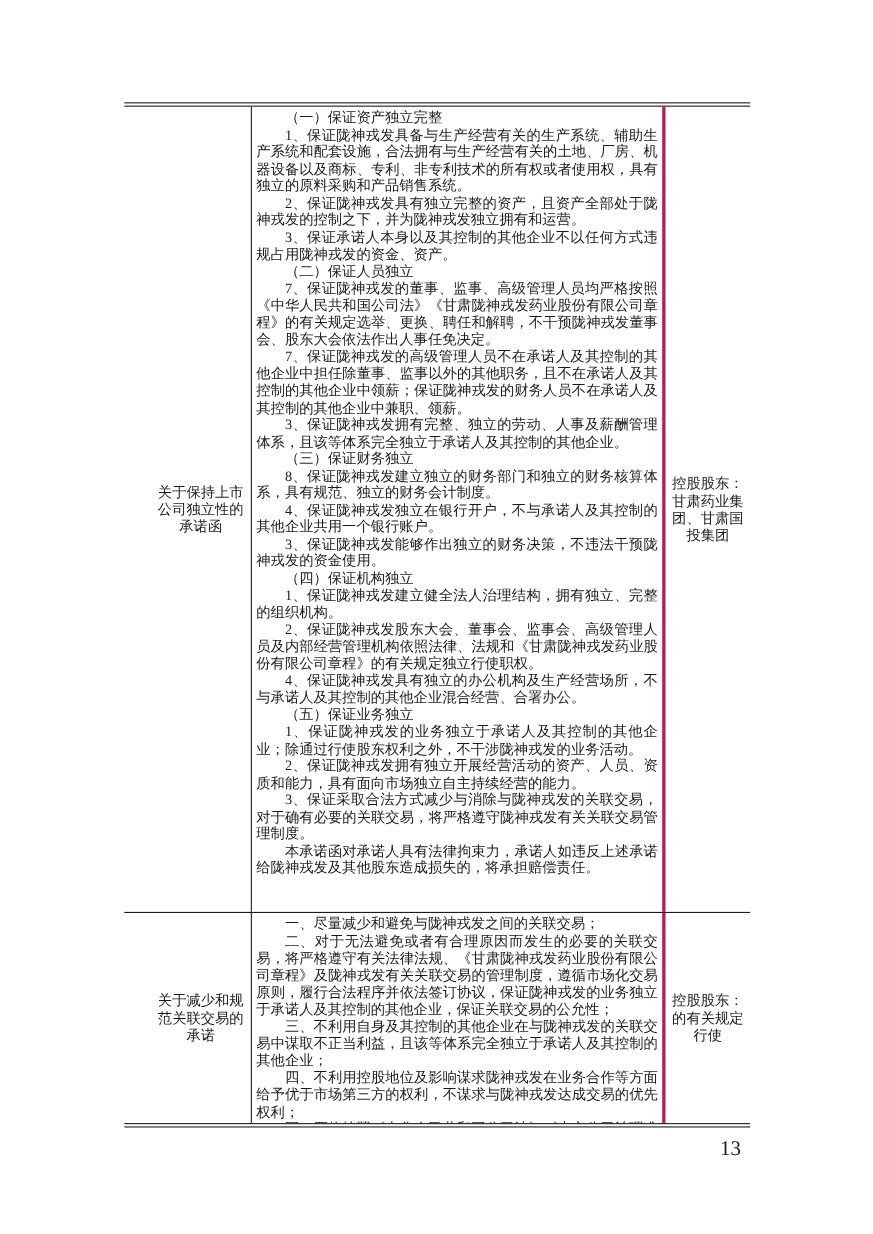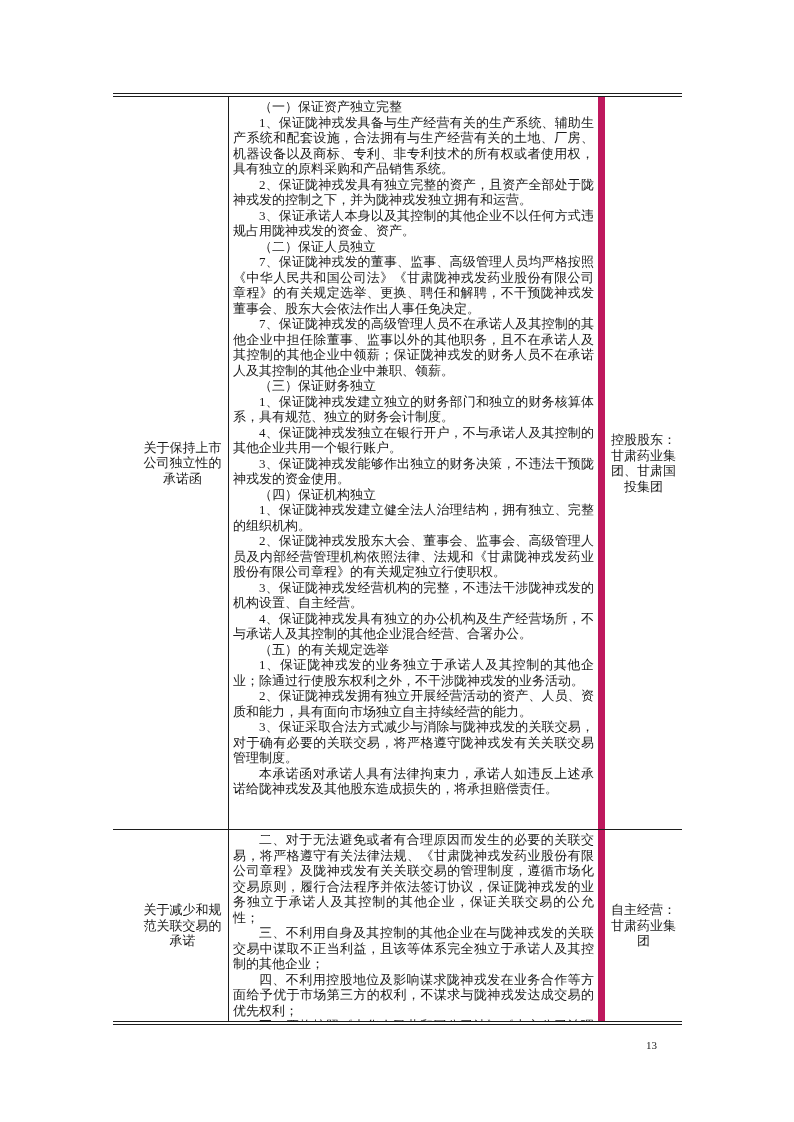--- a/index.html
+++ b/index.html
@@ -39,21 +39,21 @@
   .cell-label {
     display: flex;
     align-items: center;
     justify-content: flex-start;
     text-align: center;
     padding: 2px 4px;
     margin-left: 24px;
   }
   .cell-content {
     border-left: 1px solid #1c1c1c;
-    border-right: 7px solid #be185d;
+    border-right: 3px solid #be185d;
     padding: 2px 4px 0 4px;
   }
   .cell-party {
     display: flex;
     align-items: center;
     justify-content: center;
     text-align: center;
     padding: 2px 4px;
   }
   .para {
@@ -61,22 +61,22 @@
     text-indent: 2em;
     text-align: justify;
     text-justify: inter-ideograph;
     word-break: break-all;
   }
   .page-number {
     position: absolute;
     left: 646px;
     top: 1037px;
     width: 36px;
-    text-align: left;
-    font-size: 11px;
+    text-align: center;
+    font-size: 19px;
     line-height: 16px;
   }
 </style>
 </head>
 <body>
 
 <div class="page">
 
   <div class="commitment-table">
 
@@ -85,52 +85,53 @@
         <span>关于保持上市公司独立性的承诺函</span>
       </div>
       <div class="cell cell-content">
           <p class="para">（一）保证资产独立完整</p>
           <p class="para">1、保证陇神戎发具备与生产经营有关的生产系统、辅助生产系统和配套设施，合法拥有与生产经营有关的土地、厂房、机器设备以及商标、专利、非专利技术的所有权或者使用权，具有独立的原料采购和产品销售系统。</p>
           <p class="para">2、保证陇神戎发具有独立完整的资产，且资产全部处于陇神戎发的控制之下，并为陇神戎发独立拥有和运营。</p>
           <p class="para">3、保证承诺人本身以及其控制的其他企业不以任何方式违规占用陇神戎发的资金、资产。</p>
           <p class="para">（二）保证人员独立</p>
           <p class="para">7、保证陇神戎发的董事、监事、高级管理人员均严格按照《中华人民共和国公司法》《甘肃陇神戎发药业股份有限公司章程》的有关规定选举、更换、聘任和解聘，不干预陇神戎发董事会、股东大会依法作出人事任免决定。</p>
           <p class="para">7、保证陇神戎发的高级管理人员不在承诺人及其控制的其他企业中担任除董事、监事以外的其他职务，且不在承诺人及其控制的其他企业中领薪；保证陇神戎发的财务人员不在承诺人及其控制的其他企业中兼职、领薪。</p>
+          <p class="para">3、保证陇神戎发拥有完整、独立的劳动、人事及薪酬管理体系，且该等体系完全独立于承诺人及其控制的其他企业。</p>
           <p class="para">（三）保证财务独立</p>
-          <p class="para">1、保证陇神戎发建立独立的财务部门和独立的财务核算体系，具有规范、独立的财务会计制度。</p>
+          <p class="para">8、保证陇神戎发建立独立的财务部门和独立的财务核算体系，具有规范、独立的财务会计制度。</p>
           <p class="para">4、保证陇神戎发独立在银行开户，不与承诺人及其控制的其他企业共用一个银行账户。</p>
           <p class="para">3、保证陇神戎发能够作出独立的财务决策，不违法干预陇神戎发的资金使用。</p>
           <p class="para">（四）保证机构独立</p>
           <p class="para">1、保证陇神戎发建立健全法人治理结构，拥有独立、完整的组织机构。</p>
           <p class="para">2、保证陇神戎发股东大会、董事会、监事会、高级管理人员及内部经营管理机构依照法律、法规和《甘肃陇神戎发药业股份有限公司章程》的有关规定独立行使职权。</p>
-          <p class="para">3、保证陇神戎发经营机构的完整，不违法干涉陇神戎发的机构设置、自主经营。</p>
           <p class="para">4、保证陇神戎发具有独立的办公机构及生产经营场所，不与承诺人及其控制的其他企业混合经营、合署办公。</p>
-          <p class="para">（五）的有关规定选举</p>
+          <p class="para">（五）保证业务独立</p>
           <p class="para">1、保证陇神戎发的业务独立于承诺人及其控制的其他企业；除通过行使股东权利之外，不干涉陇神戎发的业务活动。</p>
           <p class="para">2、保证陇神戎发拥有独立开展经营活动的资产、人员、资质和能力，具有面向市场独立自主持续经营的能力。</p>
           <p class="para">3、保证采取合法方式减少与消除与陇神戎发的关联交易，对于确有必要的关联交易，将严格遵守陇神戎发有关关联交易管理制度。</p>
           <p class="para">本承诺函对承诺人具有法律拘束力，承诺人如违反上述承诺给陇神戎发及其他股东造成损失的，将承担赔偿责任。</p>
         </div>
       <div class="cell cell-party">
         <span>控股股东：甘肃药业集团、甘肃国投集团</span>
       </div>
     </div>
 
     <div class="t-row row-2">
       <div class="cell cell-label">
         <span>关于减少和规范关联交易的承诺</span>
       </div>
       <div class="cell cell-content">
+          <p class="para">一、尽量减少和避免与陇神戎发之间的关联交易；</p>
           <p class="para">二、对于无法避免或者有合理原因而发生的必要的关联交易，将严格遵守有关法律法规、《甘肃陇神戎发药业股份有限公司章程》及陇神戎发有关关联交易的管理制度，遵循市场化交易原则，履行合法程序并依法签订协议，保证陇神戎发的业务独立于承诺人及其控制的其他企业，保证关联交易的公允性；</p>
           <p class="para">三、不利用自身及其控制的其他企业在与陇神戎发的关联交易中谋取不正当利益，且该等体系完全独立于承诺人及其控制的其他企业；</p>
           <p class="para">四、不利用控股地位及影响谋求陇神戎发在业务合作等方面给予优于市场第三方的权利，不谋求与陇神戎发达成交易的优先权利；</p>
           <p class="para">五、严格按照《中华人民共和国公司法》《上市公司治理准则》等法律法规以及《甘肃陇神戎发药业股份有限公司章程》的有关规定行使</p>
         </div>
       <div class="cell cell-party">
-        <span>自主经营：甘肃药业集团</span>
+        <span>控股股东：的有关规定行使</span>
       </div>
     </div>
 
   </div>
 
   <div class="page-number">13</div>
 
 </div>
 
 </body></html>

